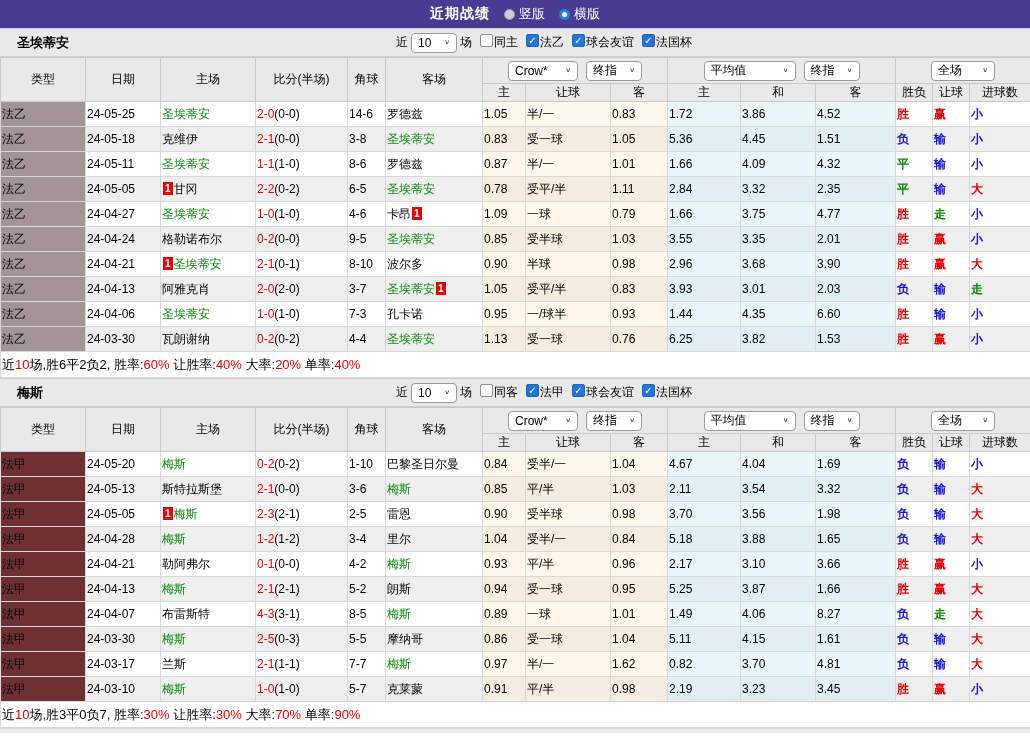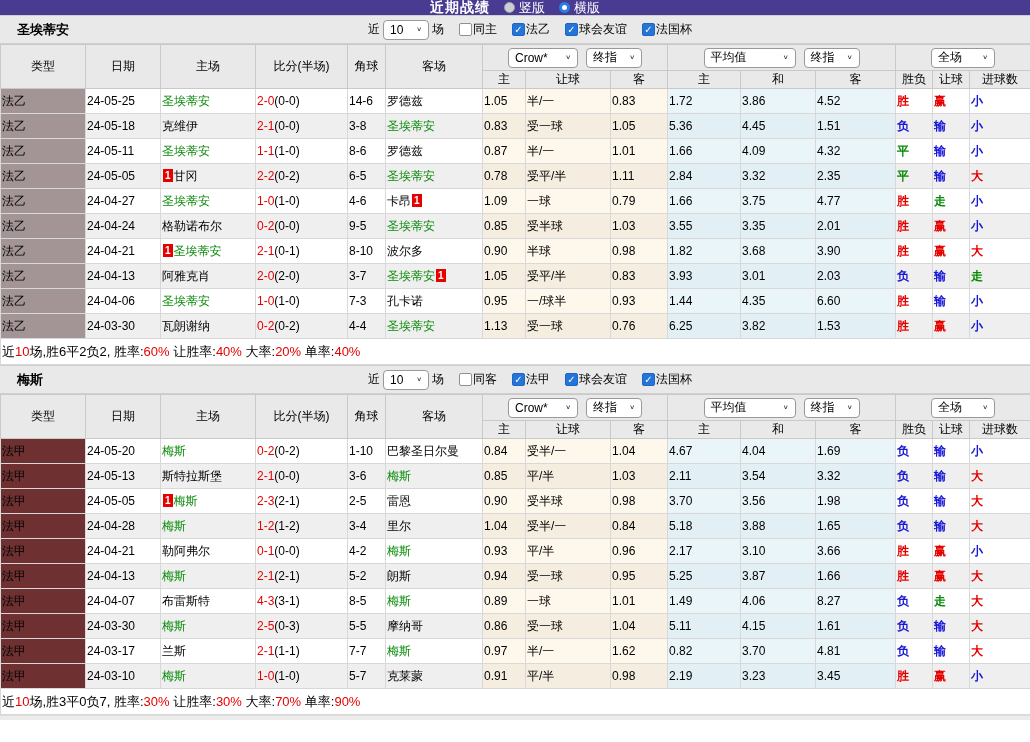--- a/index.html
+++ b/index.html
@@ -3,30 +3,30 @@
 <meta charset="utf-8">
 <style>
   :root{
     --red:#e60000; --blue:#1515d6; --green:#088a08; --purple:#4a3b92;
     --type1:#a39496; --type2:#6e3031; --cream:#fdf7ec; --cream2:#f5eee0;
     --pblue:#eaf5fa; --pblue2:#e2eff5; --stripe:#efefef; --headbg:#e9e9e9;
   }
   *{box-sizing:border-box;}
   html,body{margin:0;padding:0;}
   body{width:1030px;font-family:"Liberation Sans","DejaVu Sans",sans-serif;background:#fff;}
-  .topbar{width:1030px;height:15px;background:var(--purple);display:flex;align-items:center;justify-content:center;gap:14px;color:#fff;font-size:13px;}
+  .topbar{width:1030px;height:28px;background:var(--purple);display:flex;align-items:center;justify-content:center;gap:14px;color:#fff;font-size:13px;}
   .topbar .title{font-weight:bold;font-size:14px;letter-spacing:1px;}
   .radio-opt{display:inline-flex;align-items:center;gap:4px;cursor:pointer;}
   .radio{display:inline-block;border-radius:50%;}
   .radio.gray{width:11px;height:11px;background:#ccd0d5;border:1px solid #9aa0a6;}
   .radio.blue{width:11px;height:11px;background:#fff;border:3px solid #2a7de1;}
   .section-head{width:1030px;height:29px;background:var(--headbg);border-top:1px solid #cfcfcf;border-bottom:1px solid #cfcfcf;display:flex;align-items:center;font-size:12px;color:#000;}
   .team-name{margin-left:17px;font-weight:bold;font-size:13px;}
   .filters{margin-left:auto;margin-right:338px;display:flex;align-items:center;gap:3px;white-space:nowrap;}
-  .cb-label{display:inline-flex;align-items:center;cursor:pointer;margin-left:12px;}
+  .cb-label{display:inline-flex;cursor:pointer;margin-left:5px;}
   .cb{width:13px;height:13px;display:inline-flex;align-items:center;justify-content:center;font-size:10px;border-radius:2px;margin-right:1px;line-height:13px;}
   .cb.on{background:#2474d9;border:1px solid #1e66c4;color:#fff;font-weight:bold;}
   .cb.off{background:#fff;border:1px solid #8f8f8f;color:transparent;}
   .sel{display:inline-flex;align-items:center;justify-content:space-between;background:#fff;border:1px solid #999;border-radius:4px;height:20px;padding:0 6px;gap:6px;cursor:pointer;font-size:12px;color:#000;}
   .sel .caret{font-size:8px;color:#333;transform:scaleY(.75);}
   .sel.w-count{min-width:46px;}
   .sel.w-src{min-width:70px;}
   .sel.w-fin{min-width:56px;}
   .sel.w-avg{min-width:92px;}
   .sel.w-full{min-width:64px;}
@@ -278,21 +278,21 @@
         <tr class="odd">
           <td class="type t1">法乙</td>
           <td class="base">24-04-21</td>
           <td class="base"><span class="badge">1</span><span class="team-hl">圣埃蒂安</span></td>
           <td class="base"><span class="ft">2-1</span><span class="ht">(0-1)</span></td>
           <td class="base">8-10</td>
           <td class="base"><span class="">波尔多</span></td>
           <td class="cream">0.90</td>
           <td class="cream">半球</td>
           <td class="cream">0.98</td>
-          <td class="pblue">1.82</td>
+          <td class="pblue">2.96</td>
           <td class="pblue">3.68</td>
           <td class="pblue">3.90</td>
           <td class="base res r">胜</td>
           <td class="base res r">赢</td>
           <td class="base res r">大</td>
         </tr>
         <tr class="even">
           <td class="type t1">法乙</td>
           <td class="base">24-04-13</td>
           <td class="base"><span class="">阿雅克肖</span></td>

